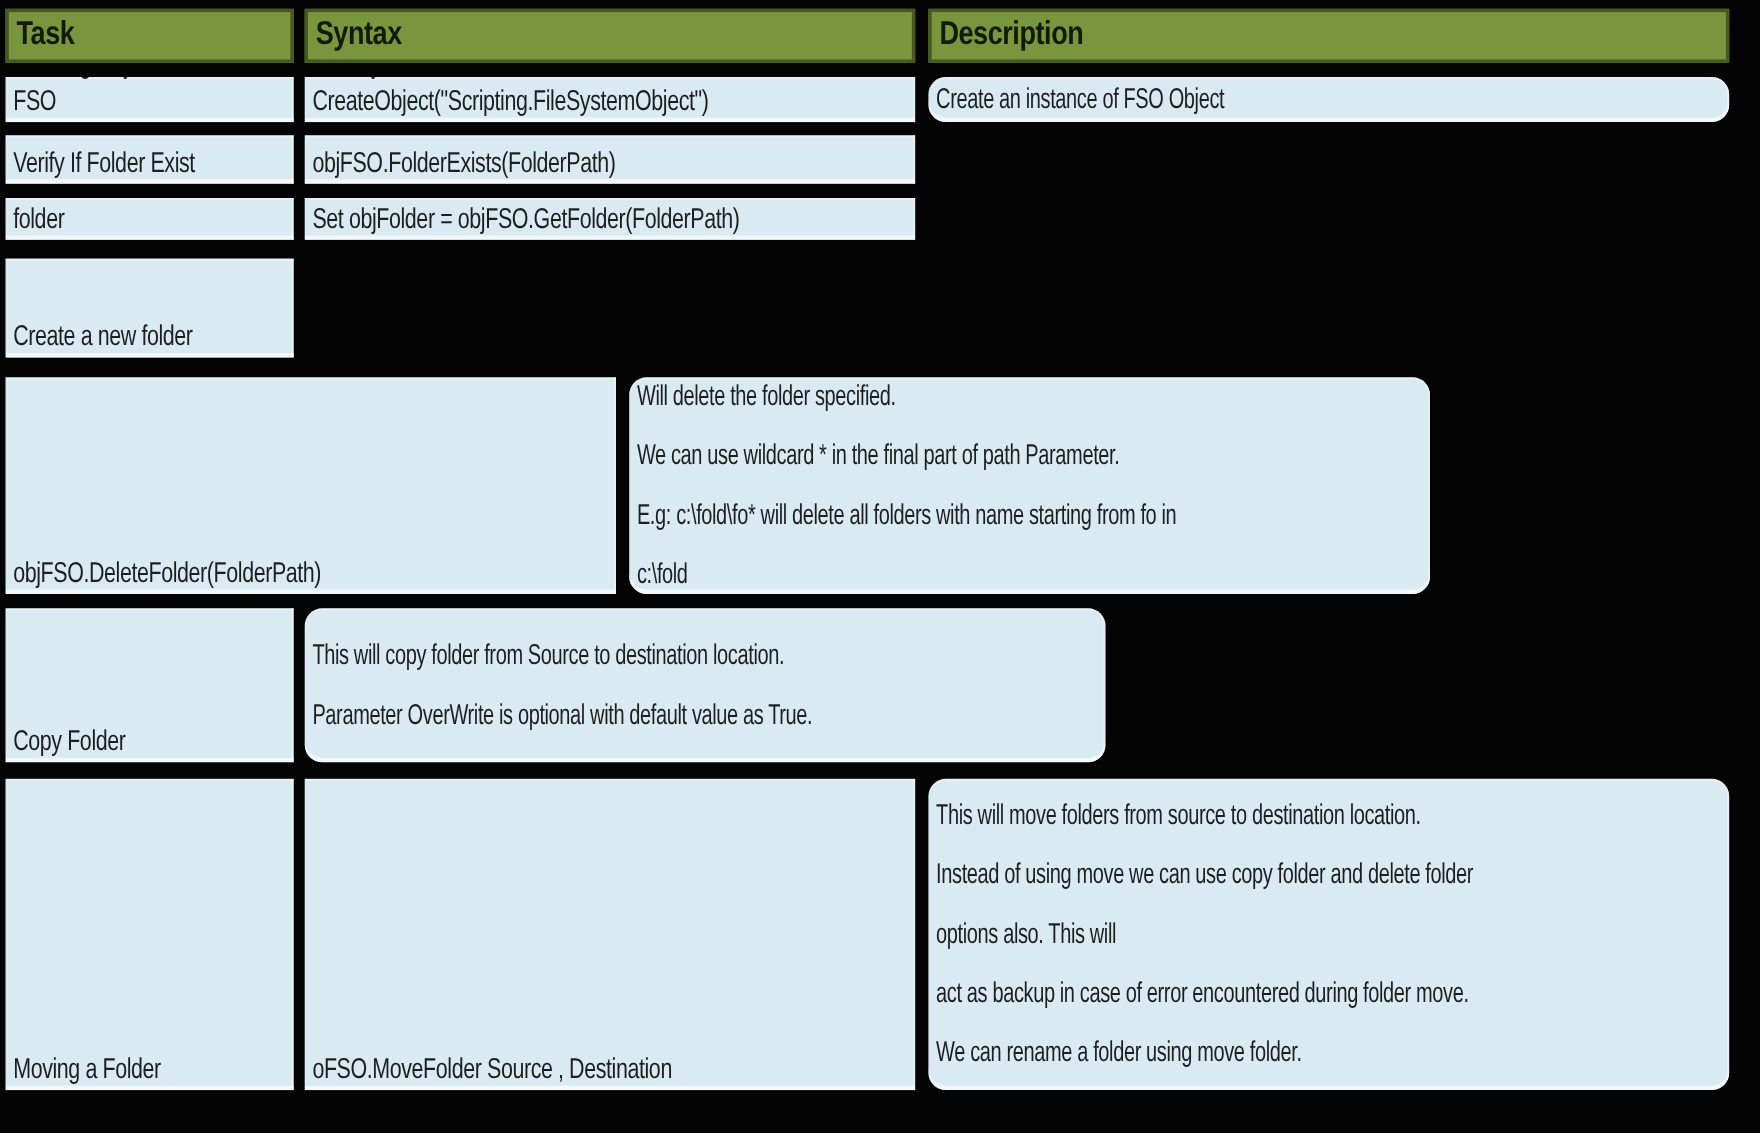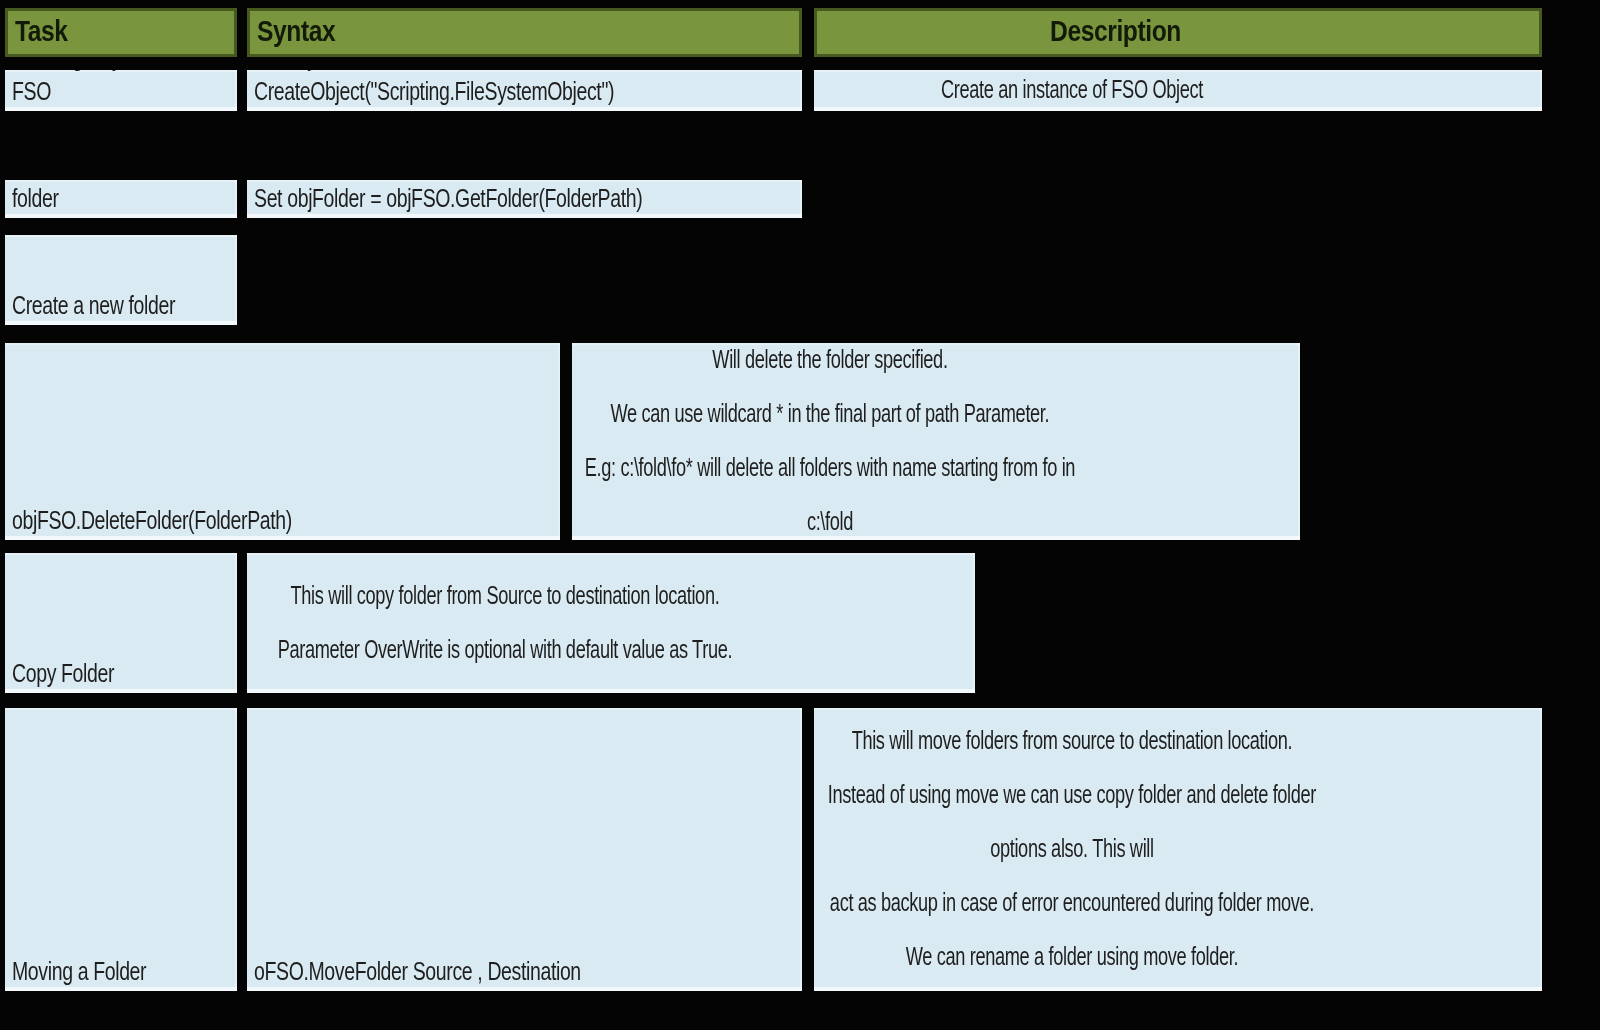--- a/index.html
+++ b/index.html
@@ -12,25 +12,25 @@
     background:#040404;
   }
   .row{display:flex;}
   .cell{
     position:relative;display:flex;flex-direction:column;
     overflow:hidden;box-sizing:border-box;
     background:#d9eaf2;
     padding:0 4px 3px 7px;
     box-shadow:inset 0 -4px 0 rgba(255,255,255,.65), inset 0 2px 0 rgba(255,255,255,.35), inset -2px 0 0 rgba(255,255,255,.35);
   }
-  .c1{width:232px;margin-right:10px;}
+  .c1{width:262px;margin-right:10px;}
   .c2{width:555px;margin-right:12px;}
-  .c3{width:728px;text-align:center;}
+  .c3{width:728px;}
   .task,.syntax{justify-content:flex-end;}
-  .desc{justify-content:center;}
+  .desc{justify-content:center;border-radius:16px;}
   .hdr .cell{
     background:#79963e;
     border:3px solid #47591f;
     box-shadow:none;
     justify-content:center;
   }
   .hdr .sq{
     font-size:30px;font-weight:bold;color:#141a08;
     transform:scaleX(0.82);
   }
@@ -65,20 +65,26 @@
     </div>
     <div class="cell c2 syntax">
       <span class="sq">Set objFSO = CreateObject("Scripting.FileSystemObject")</span>
     </div>
     <div class="cell c3 desc">
       <span class="sq">Create an instance of FSO Object</span>
     </div>
   </div>
 
   <div class="row" style="height: 44px; margin-bottom: 13px;">
+    <div class="cell c1 task">
+      <span class="sq">Verify If Folder Exist</span>
+    </div>
+    <div class="cell c2 syntax">
+      <span class="sq">objFSO.FolderExists(FolderPath)</span>
+    </div>
   </div>
 
   <div class="row" style="height: 38px; margin-bottom: 17px;">
     <div class="cell c1 task">
       <span class="sq">Binding to existing folder</span>
     </div>
     <div class="cell c2 syntax">
       <span class="sq">Set objFolder = objFSO.GetFolder(FolderPath)</span>
     </div>
   </div>

